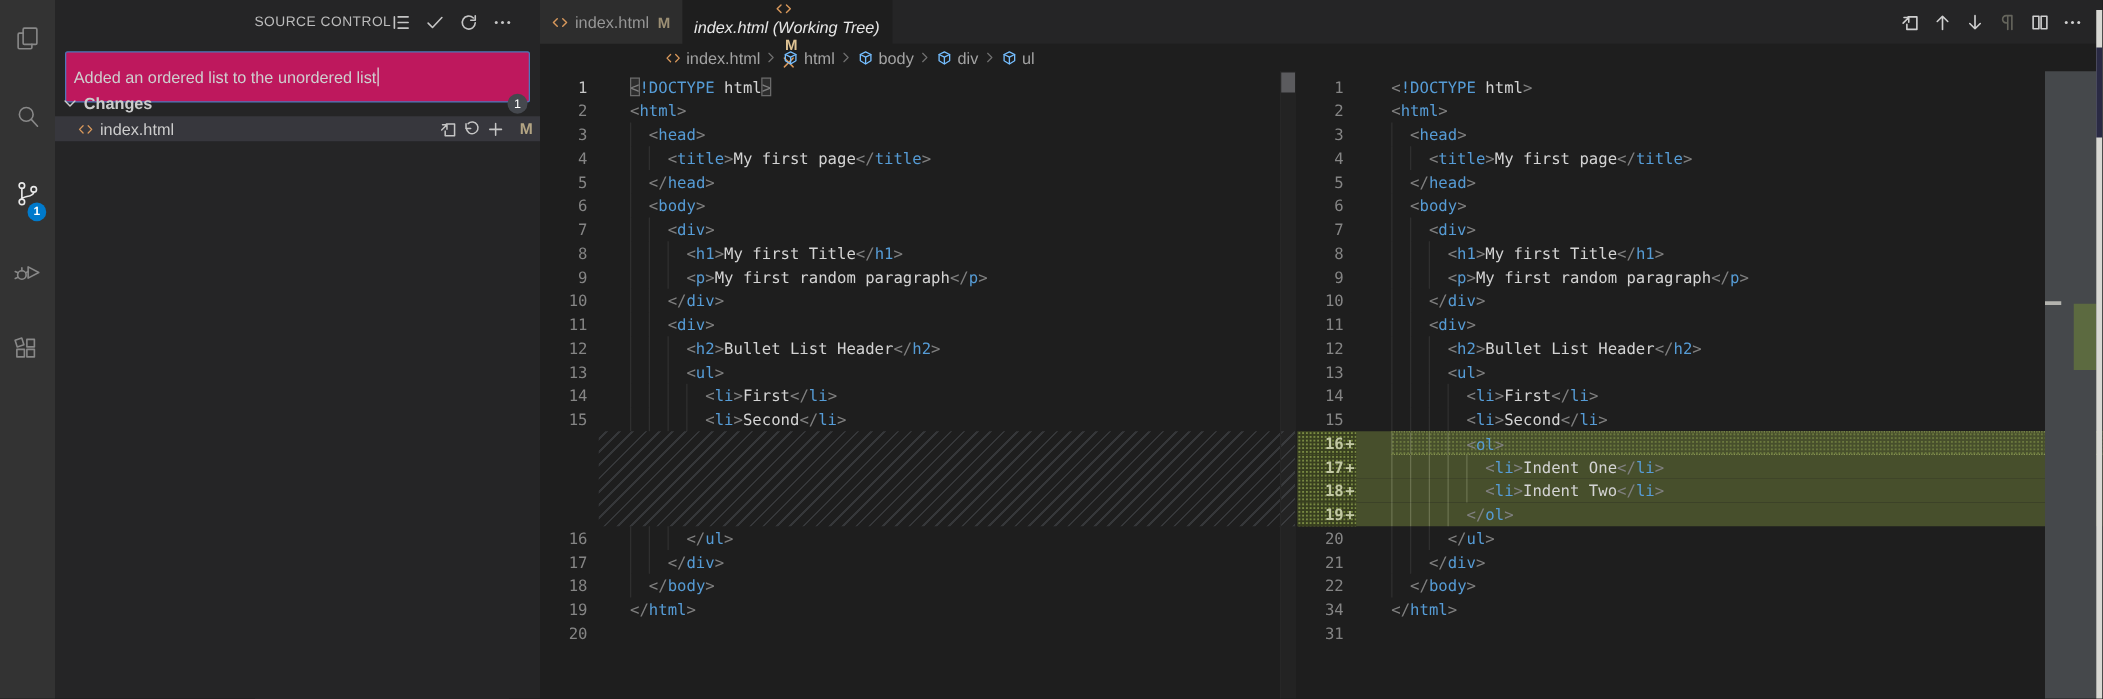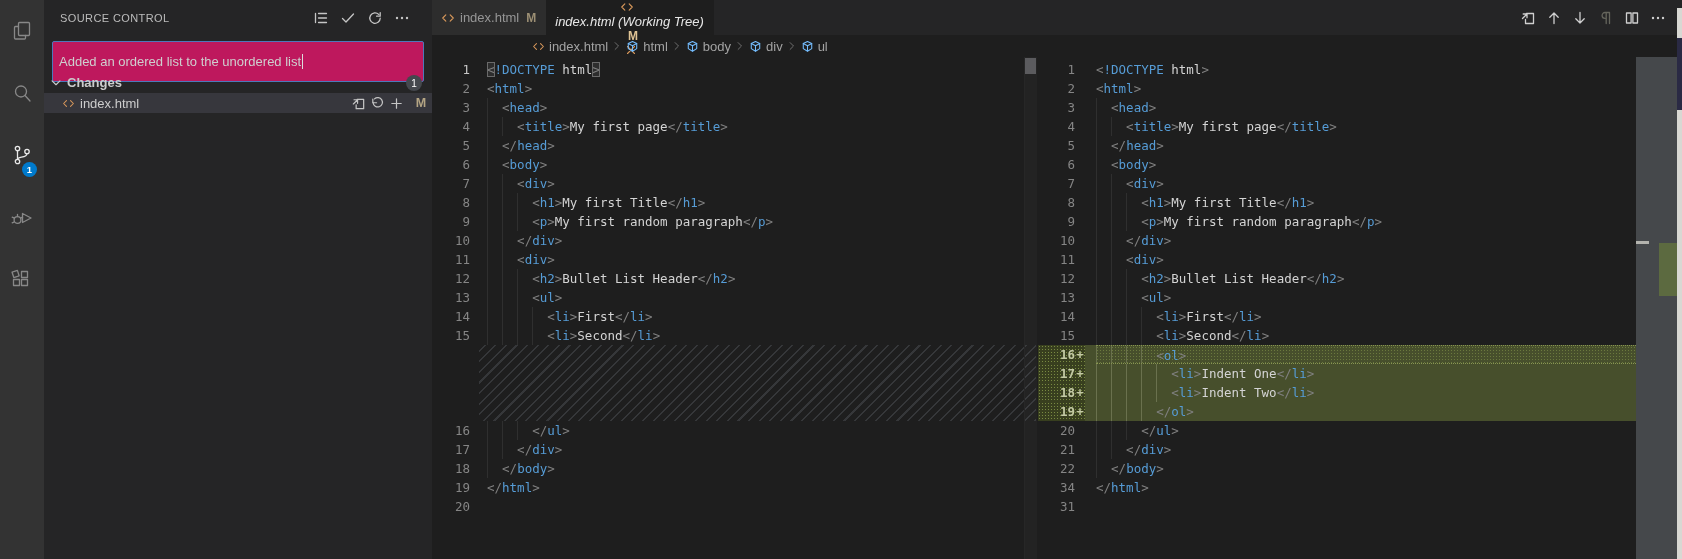--- a/index.html
+++ b/index.html
@@ -15,21 +15,21 @@
   
   #activity-bar{position:absolute;left:0;top:0;width:44px;height:559px;background:#333333;}
   .ab-item{position:relative;width:44px;height:62px;display:flex;align-items:center;justify-content:center;color:#888888;cursor:pointer;}
   .ab-item .icon{width:24px;height:24px;}
   .ab-item.active{color:#e9e9e9;}
   .ab-badge{position:absolute;left:22px;top:38px;min-width:15px;height:15px;border-radius:8px;background:#007acc;color:#fff;
     font-size:9.5px;font-weight:bold;display:flex;align-items:center;justify-content:center;}
 
   
   #sidebar{position:absolute;left:44px;top:0;width:388px;height:559px;background:#252526;color:#cccccc;}
-  .sb-title{height:35px;display:flex;align-items:center;padding:0 8px 0 16px;}
+  .sb-title{height:35px;display:flex;align-items:center;padding:0 8px 0 16px;text-align:right;}
   .sb-title-label{font-size:11px;color:#bcbcbc;letter-spacing:.4px;flex:1;}
   .sb-actions{display:flex;gap:11px;margin-right:14px;}
   .sb-actions .icon{width:16px;height:16px;color:#c5c5c5;cursor:pointer;}
   .commit-box{position:absolute;left:8px;top:41px;width:372px;height:41px;background:#be185d;border:1px solid #4d78bb;border-radius:2px;
     display:flex;align-items:center;padding:0 6px;box-sizing:border-box;cursor:text;}
   .commit-text{font-size:13px;color:#cfcfcf;white-space:nowrap;}
   .caret{display:inline-block;width:1px;height:15px;background:#dcdcdc;margin-left:1px;}
   .section-header{position:absolute;left:0;top:72px;width:100%;height:21px;display:flex;align-items:center;cursor:pointer;}
   .section-header .icon{width:14px;height:14px;color:#cccccc;margin:0 4px 0 5px;}
   .section-label{font-size:13px;font-weight:700;color:#cccccc;flex:1;}
@@ -71,21 +71,21 @@
     font-family:"DejaVu Sans Mono",monospace;font-size:12.5px;line-height:19px;}
   #pane-left{left:432px;width:604px;}
   #pane-right{left:1038px;width:644px;}
   .row{height:19px;display:flex;white-space:pre;}
   .gut{flex:none;color:#858585;user-select:none;}
   #pane-left .gut{width:38px;text-align:right;margin-right:17px;}
   #pane-right .gut{width:47px;margin-right:11px;}
   #pane-right .gut .n{display:inline-block;width:37px;text-align:right;}
   #pane-right .gut .plus{display:inline-block;width:10px;text-align:center;}
   .gut .n.active-ln{color:#c6c6c6;}
-  .code{flex:1;position:relative;color:#d4d4d4;}
+  .code{flex:1;position:relative;color:#d4d4d4;margin-left:17px;}
   .code .p{color:#808080;}
   .code .t{color:#569cd6;}
   .code .bm{outline:1px solid #6a6a6a;outline-offset:-1px;background:rgba(100,100,100,.22);}
   .guide{position:absolute;top:0;bottom:0;width:1px;background:rgba(255,255,255,.08);}
   .row.added{background:#474f2c;}
   .row.added .gut{background-color:#383f1f;background-image:radial-gradient(rgba(175,200,95,.55) .8px,transparent 1px);background-size:3px 3px;color:#c3c9a4;font-weight:600;}
   .row.added .guide{background:rgba(230,238,200,.22);}
   .row.char-ins .code{background-image:radial-gradient(rgba(175,200,95,.35) .8px,transparent 1px);background-size:3px 3px;
     border-top:1px dotted #879451;border-bottom:1px dotted #879451;box-sizing:border-box;}
   .hatch{height:76px;margin-left:47px;

